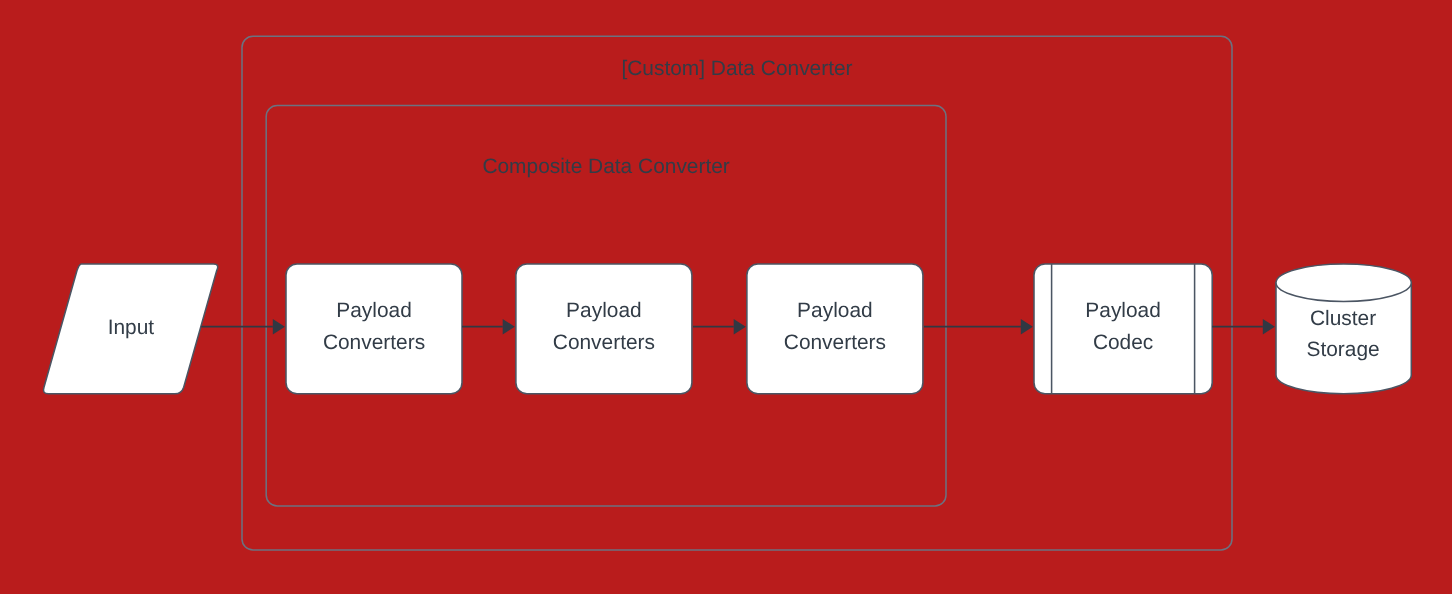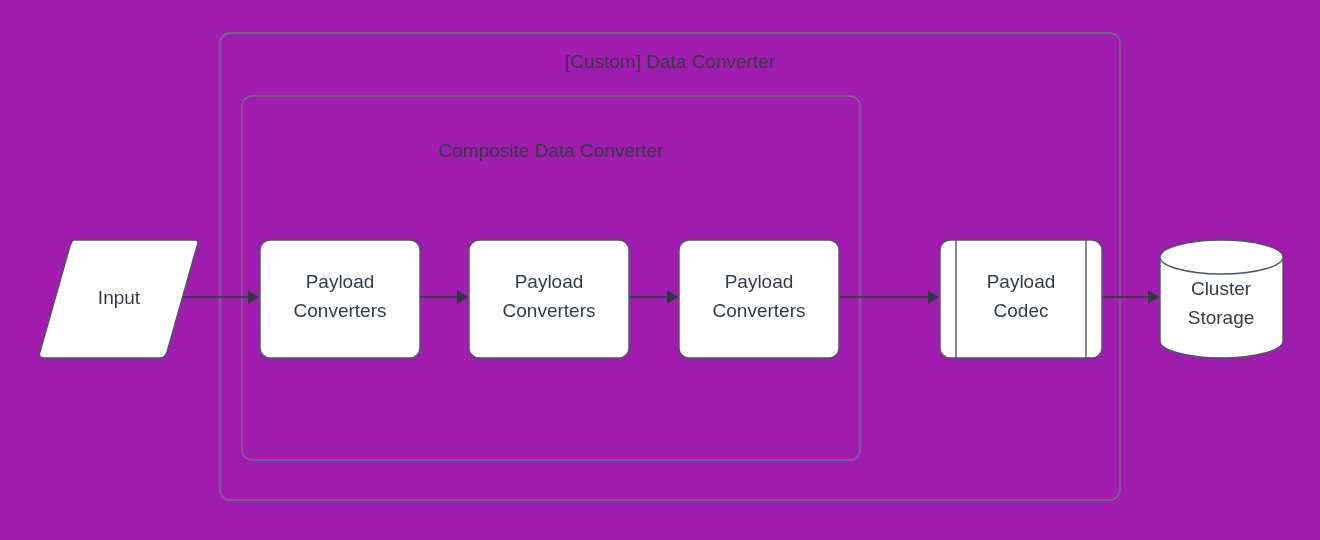--- a/index.html
+++ b/index.html
@@ -7,21 +7,21 @@
     padding: 0;
     background: #ffffff;
   }
   body {
     font-family: "Liberation Sans", sans-serif;
   }
   #canvas {
     position: relative;
     width: 1320px;
     height: 540px;
-    background: #a21caf;
+    background: #b91c1c;
     overflow: hidden;
   }
   #diagram-svg {
     position: absolute;
     left: 0;
     top: 0;
     width: 1320px;
     height: 540px;
   }
   .shape-stroke {

